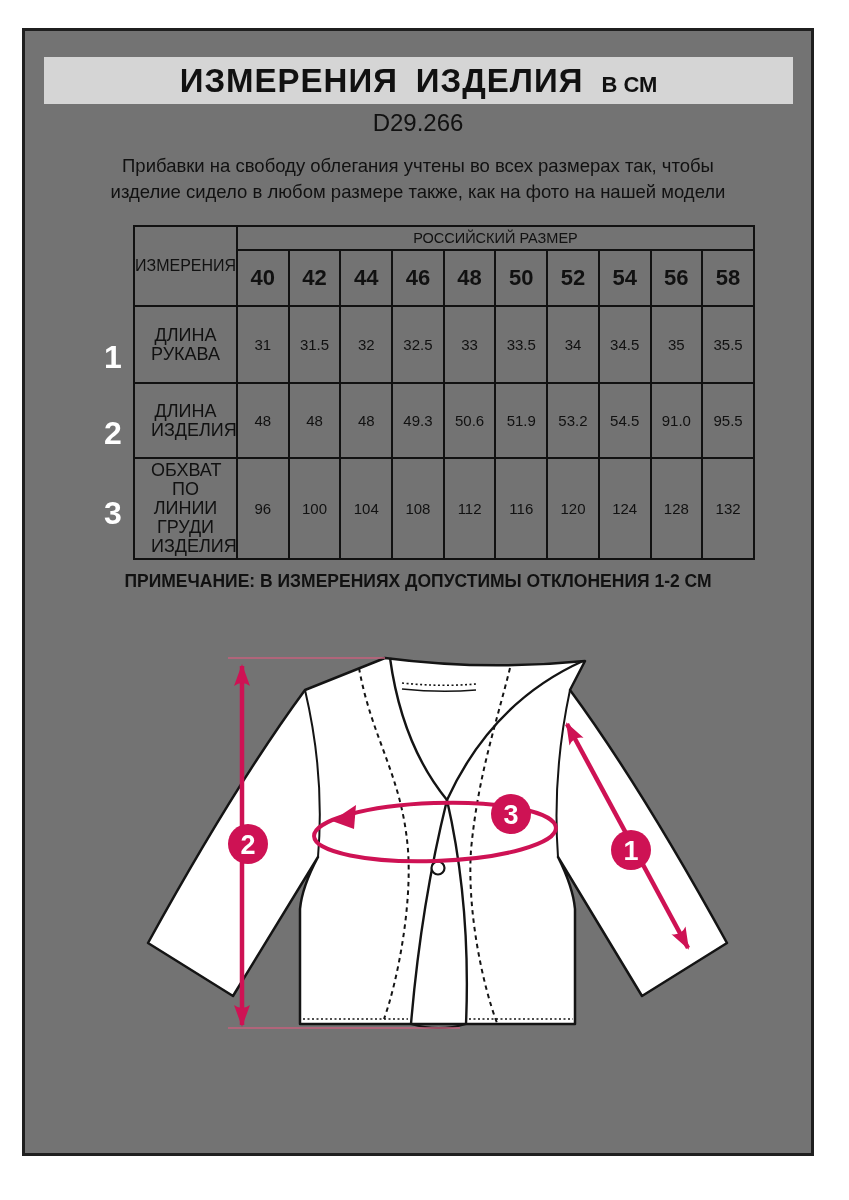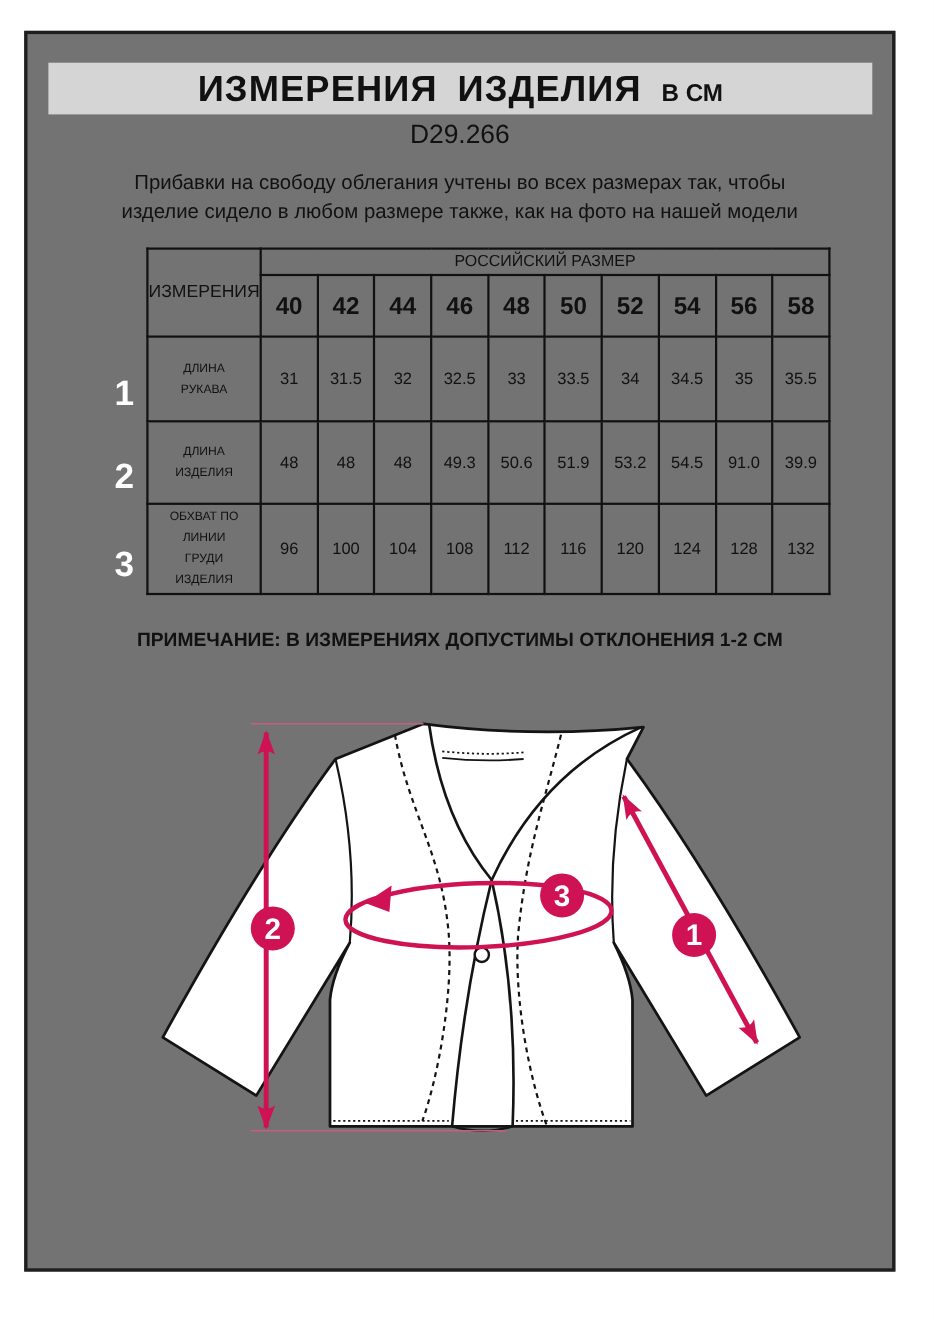--- a/index.html
+++ b/index.html
@@ -21,21 +21,21 @@
     top:122px; width:665px; text-align:center; font-size:18.5px; line-height:26px; }
   
   #size-table { position:absolute; left:108px; top:194px; width:622px;
     border-collapse:collapse; table-layout:fixed; }
   #size-table col.c-label { width:103px; }
   #size-table th, #size-table td { border:2px solid #111; text-align:center;
     vertical-align:middle; font-weight:400; }
   #size-table .group-h { height:24px; font-size:14.5px; }
   #size-table .sizes-row th { height:56px; font-size:22px; font-weight:700; }
   #size-table .corner { font-size:16px; }
-  #size-table td.label { font-size:11px; line-height:19px; padding:2px 16px;
+  #size-table td.label { font-size:18px; line-height:19px; padding:2px 16px;
     text-transform:uppercase; }
   #size-table td.val { font-size:15px; }
   #size-table tr.r1 { height:77px; }
   #size-table tr.r2 { height:75px; }
   #size-table tr.r3 { height:62px; }
   
   #note { position:absolute; left:0; top:540px; width:100%; text-align:center;
     font-size:17.5px; font-weight:700; }
   
   .row-badge { position:absolute; width:50px; height:50px; border-radius:50%;
@@ -114,21 +114,21 @@
           <td class="label">ДЛИНА ИЗДЕЛИЯ</td>
           <td class="val">48</td>
           <td class="val">48</td>
           <td class="val">48</td>
           <td class="val">49.3</td>
           <td class="val">50.6</td>
           <td class="val">51.9</td>
           <td class="val">53.2</td>
           <td class="val">54.5</td>
           <td class="val">91.0</td>
-          <td class="val">39.9</td>
+          <td class="val">95.5</td>
         </tr>
         <tr class="r3">
           <td class="label">ОБХВАТ ПО ЛИНИИ ГРУДИ ИЗДЕЛИЯ</td>
           <td class="val">96</td>
           <td class="val">100</td>
           <td class="val">104</td>
           <td class="val">108</td>
           <td class="val">112</td>
           <td class="val">116</td>
           <td class="val">120</td>

